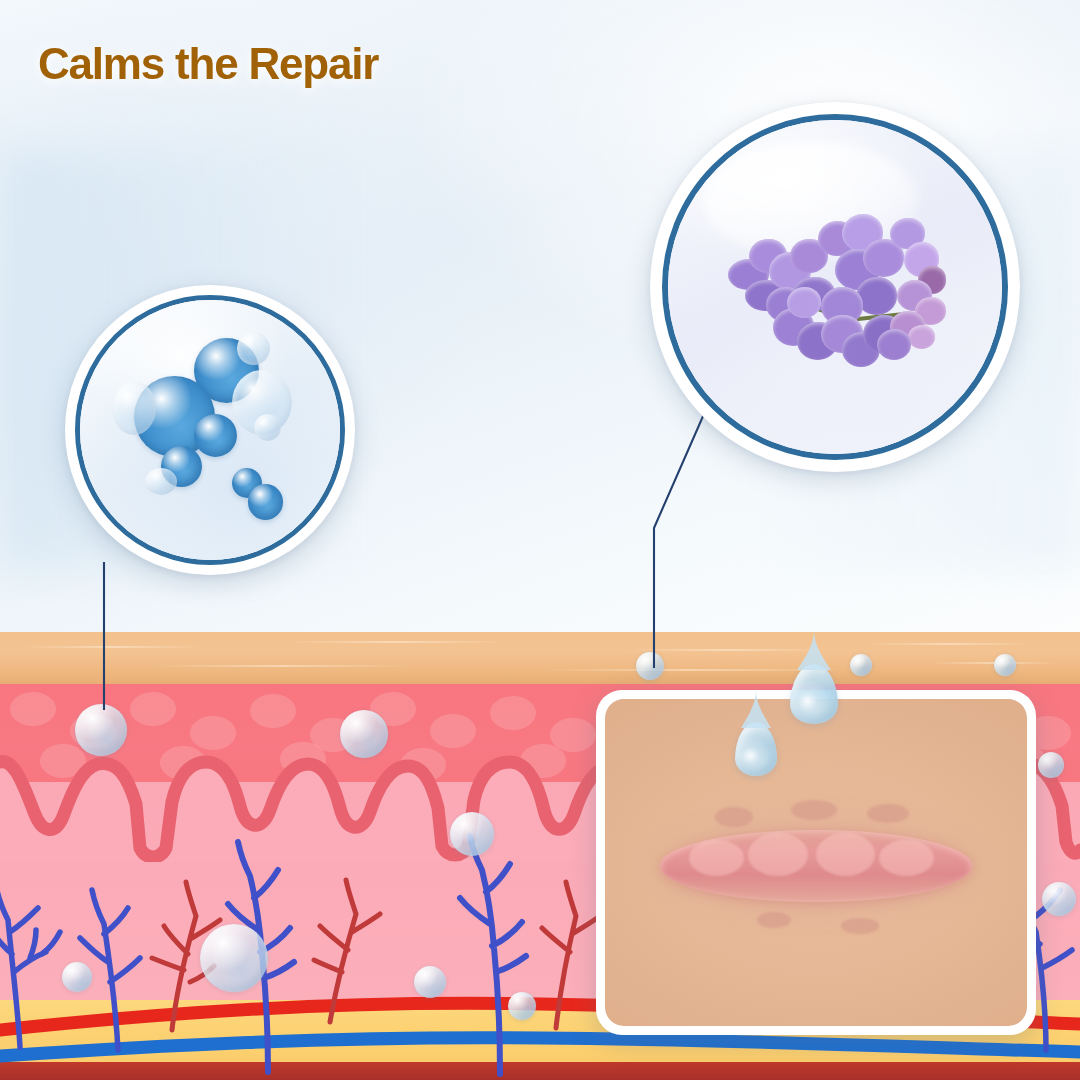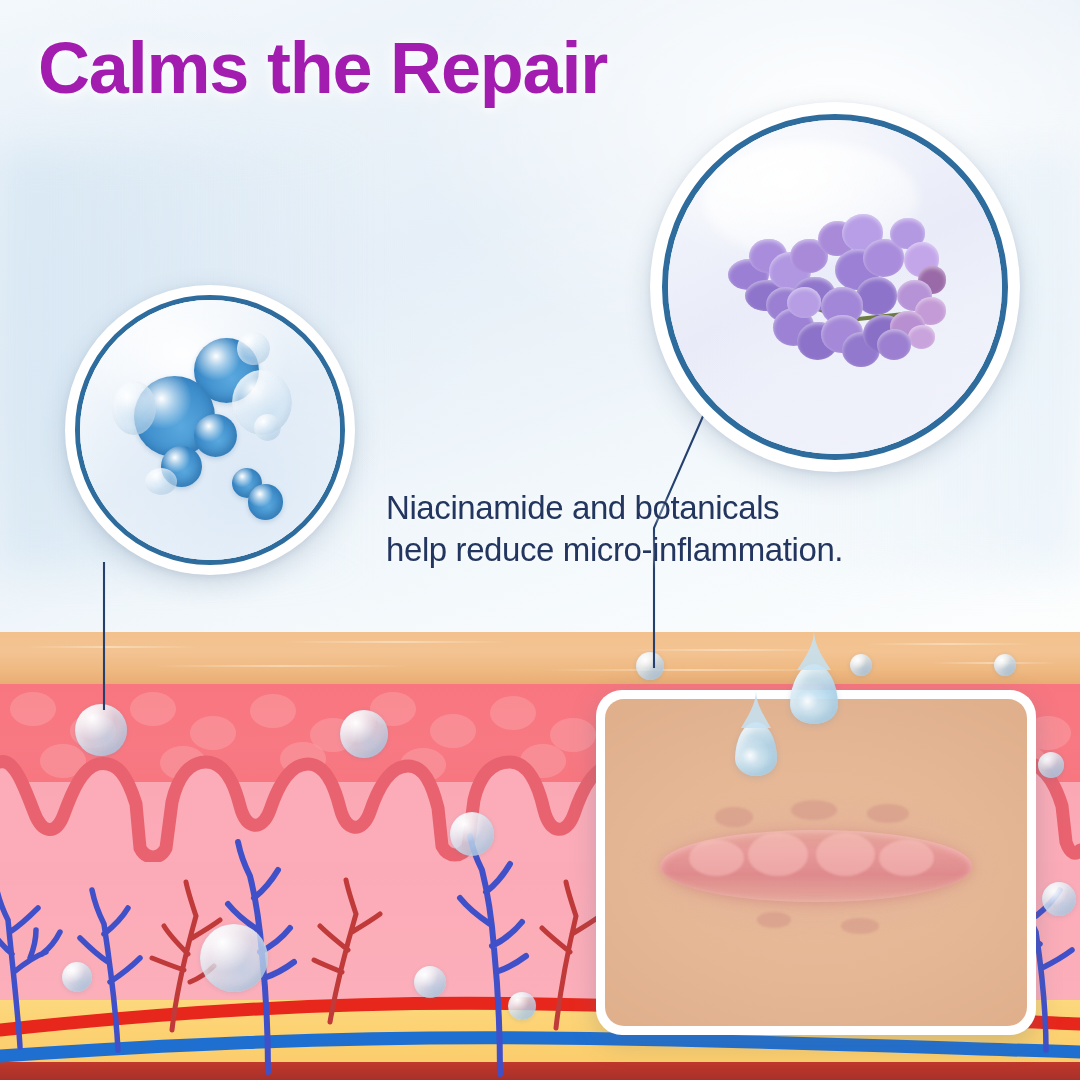--- a/index.html
+++ b/index.html
@@ -22,23 +22,23 @@
       linear-gradient(160deg,#f3f8fc 0%, #e6eff7 38%, #f4f9fc 72%, #fdfefe 100%);
   }
   .bg-sheen {
     position:absolute; left:0; top:150px; width:1080px; height:420px;
     background:linear-gradient(90deg, rgba(206,226,241,.55) 0%, rgba(255,255,255,0) 34%, rgba(255,255,255,0) 70%, rgba(222,236,247,.45) 100%);
     filter:blur(18px);
   }
 
   
   .headline {
-    position:absolute; left:38px; top:30px; width:700px;
-    font-size:72px; line-height:1.07; font-weight:800;
-    letter-spacing:-1.2px; color:#a21caf;
+    position:absolute; left:38px; top:40px; width:700px;
+    font-size:44px; line-height:1.07; font-weight:800;
+    letter-spacing:-1.2px; color:#a16207;
     text-shadow:0 2px 10px rgba(255,255,255,.95), 0 0 26px rgba(255,255,255,.8);
   }
   .headline span { display:block; }
 
   
   .body-copy {
     position:absolute; left:386px; top:487px; width:620px;
     font-size:33px; line-height:1.26; font-weight:400;
     color:#23365f; letter-spacing:-.4px;
     text-shadow:0 1px 7px rgba(255,255,255,.95);
@@ -444,18 +444,14 @@
         <div class="petal" style="left:71%; top:61%; width:8%;  height:7%;  background:#c9a3dc;"></div>
         <div class="petal" style="left:62%; top:62%; width:10%; height:9%;  background:#9c7fd0;"></div>
       </div>
     </div>
   </div>
 
   <div class="headline">
     <span>Calms the Repair</span>
   </div>
 
-  <div class="body-copy">
-    <span>Niacinamide and botanicals</span>
-    <span>help reduce micro-inflammation.</span>
-  </div>
 
 </div>
 
 </body></html>

